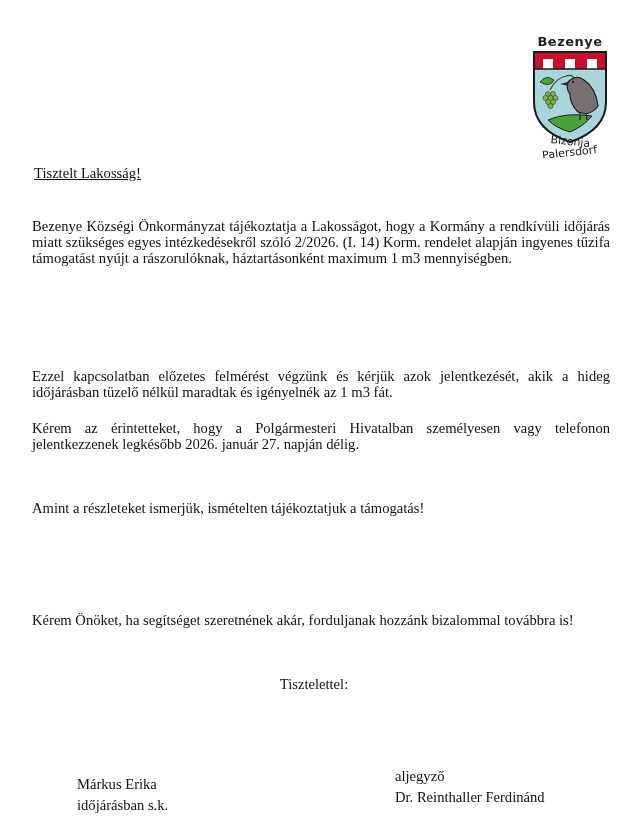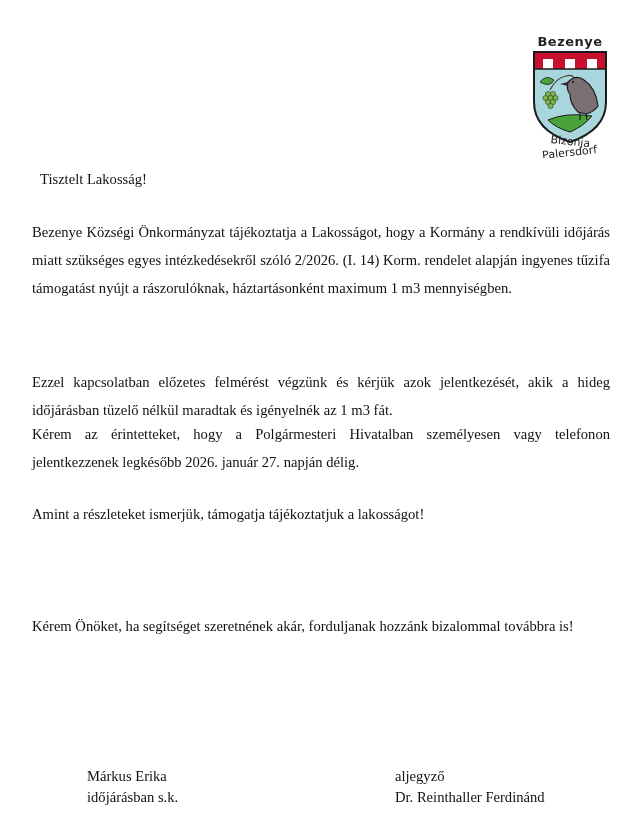--- a/index.html
+++ b/index.html
@@ -25,30 +25,31 @@
       position: absolute;
       left: 526px;
       top: 32px;
       width: 88px;
       height: 126px;
     }
     .salutation {
       position: absolute;
       left: 32px;
       top: 162px;
-      margin: 8px;
+      margin: 2px;
       line-height: 18px;
+      text-decoration: underline;
     }
     .body-text {
       position: absolute;
       left: 32px;
       width: 578px;
       margin: 0;
       text-align: justify;
-      line-height: 28px;
+      line-height: 16px;
     }
     .p1 { top: 218px; }
     .p2 { top: 316px; }
     .p3 { top: 368px; }
     .p4 { top: 420px; }
     .p5 { top: 470px; }
     .p6 { top: 500px; }
     .p7 { top: 562px; }
     .p8 { top: 612px; }
     .b { font-weight: normal; }
@@ -59,21 +60,21 @@
       top: 676px;
       text-align: center;
       margin: 0;
     }
     .closing span { position: relative; left: -3px; }
     .signature {
       position: absolute;
       top: 766px;
       line-height: 20.5px;
     }
-    .sig-left { left: 87px; }
+    .sig-left { left: 77px; margin-top: 8px; }
     .sig-right { left: 395px; }
     .sig-line { display: block; white-space: nowrap; }
   </style>
 </head>
 <body>
 
 <div class="page">
 
   <div class="logo">
     <svg width="88" height="126" viewBox="0 0 88 126">
@@ -114,23 +115,24 @@
       <text x="44" y="113" text-anchor="middle" font-family="DejaVu Sans, sans-serif" font-size="11" fill="#222" transform="rotate(6 44 113)">Bizonja</text>
       <text x="44" y="124" text-anchor="middle" font-family="DejaVu Sans, sans-serif" font-size="11" fill="#222" transform="rotate(-6 44 124)">Palersdorf</text>
     </svg>
   </div>
 
   <p class="salutation">Tisztelt Lakosság!</p>
 
   <p class="body-text p1">Bezenye Községi Önkormányzat tájékoztatja a Lakosságot, hogy a Kormány a rendkívüli időjárás miatt szükséges egyes intézkedésekről szóló 2/2026. (I. 14) Korm. rendelet alapján ingyenes tűzifa támogatást nyújt a rászorulóknak, háztartásonként maximum 1 m3 mennyiségben.</p>
   <p class="body-text p3">Ezzel kapcsolatban előzetes felmérést végzünk és kérjük azok jelentkezését, akik a hideg időjárásban tüzelő nélkül maradtak és igényelnék az 1 m3 fát.</p>
   <p class="body-text p4"><span>Kérem az érintetteket, hogy a Polgármesteri Hivatalban személyesen vagy telefonon jelentkezzenek </span><span class="b">legkésőbb 2026. január 27. napján délig</span><span>.</span></p>
-  <p class="body-text p6">Amint a részleteket ismerjük, támogatja tájékoztatjuk a lakosságot!</p>
+  <p class="body-text p6">Amint a részleteket ismerjük, ismételten tájékoztatjuk a támogatás!</p>
   <p class="body-text p8">Kérem Önöket, ha segítséget szeretnének akár, forduljanak hozzánk bizalommal továbbra is!</p>
 
+  <p class="closing"><span>Tisztelettel:</span></p>
 
   <div class="signature sig-left">
     <span class="sig-line">Márkus Erika</span>
     <span class="sig-line">időjárásban s.k.</span>
   </div>
 
   <div class="signature sig-right">
     <span class="sig-line">aljegyző</span>
     <span class="sig-line">Dr. Reinthaller Ferdinánd</span>
   </div>

